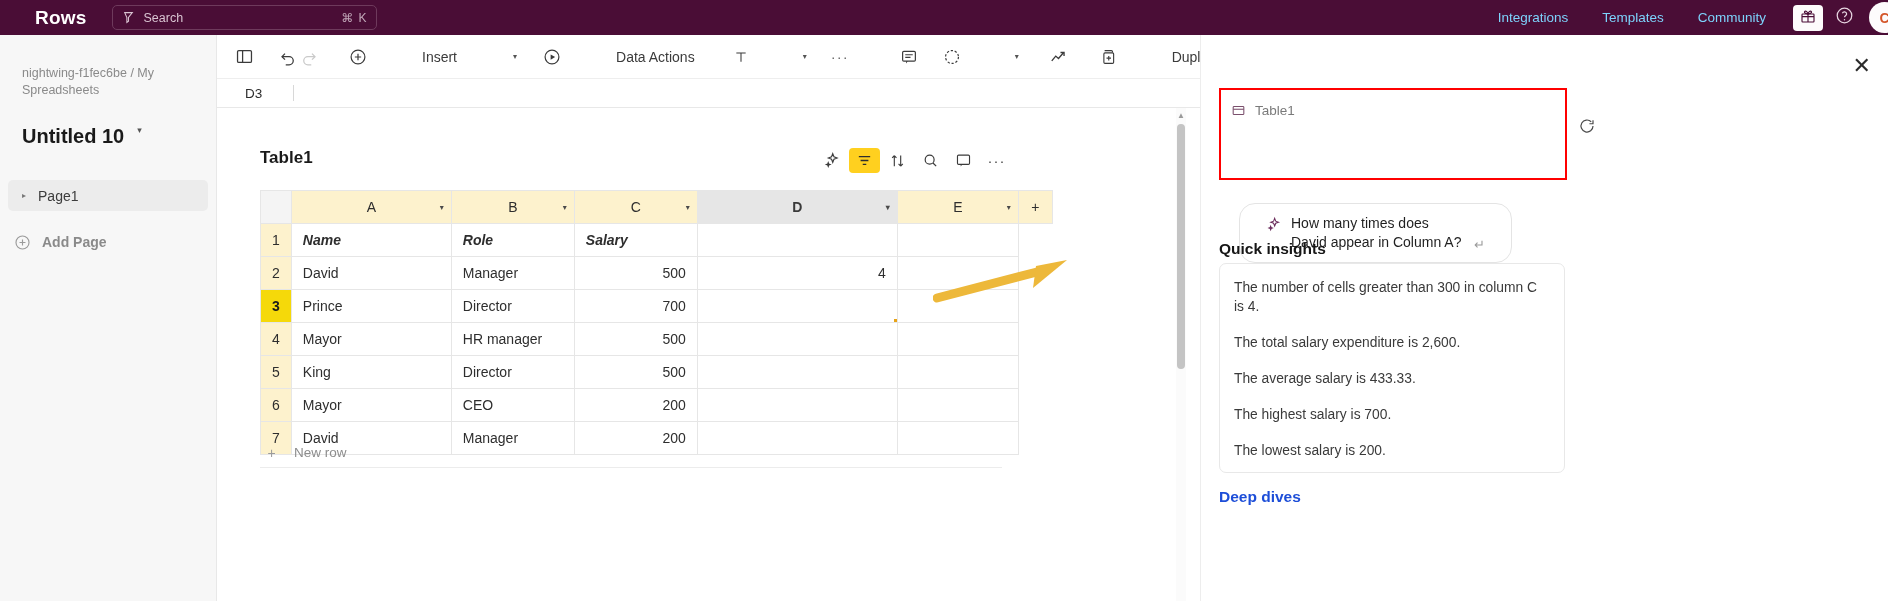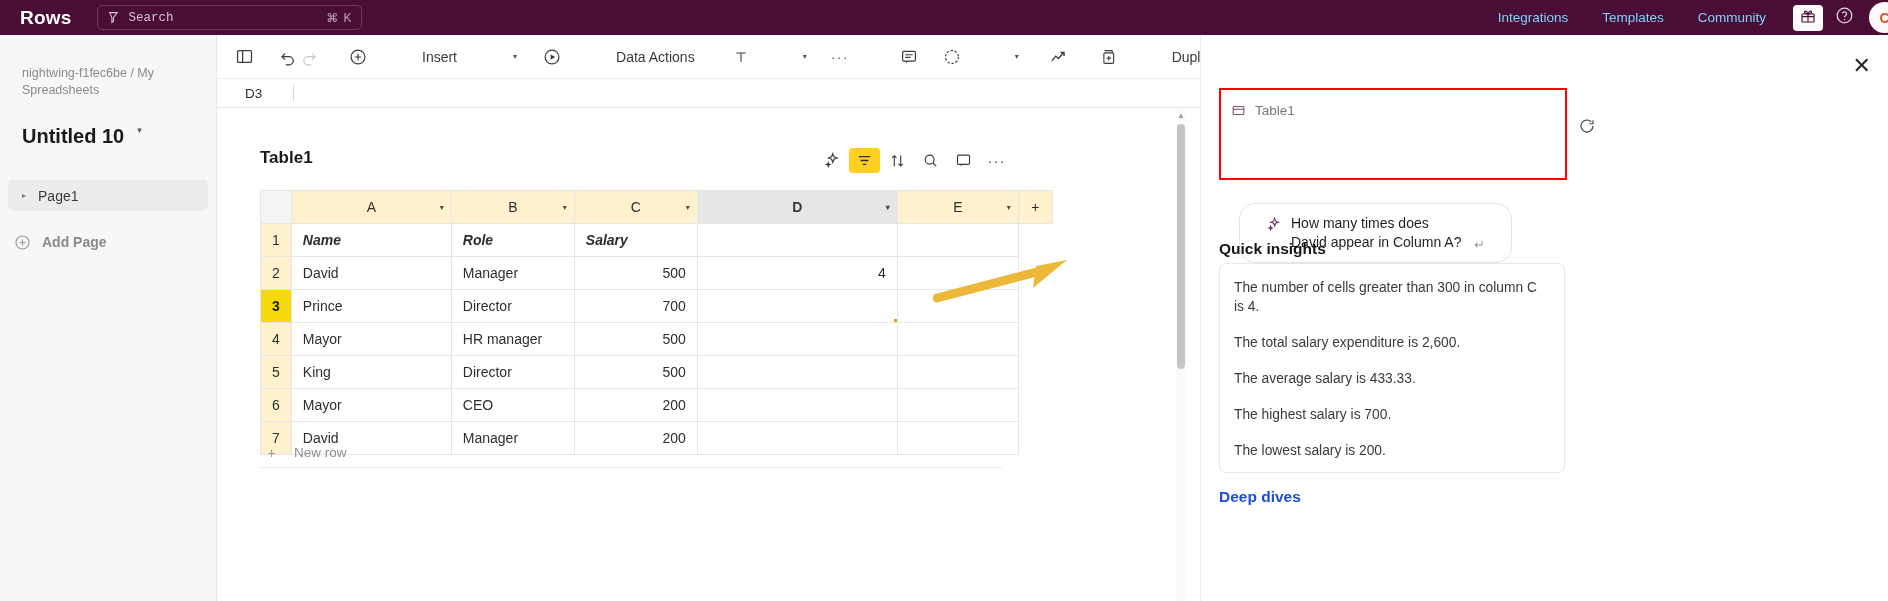--- a/index.html
+++ b/index.html
@@ -12,30 +12,30 @@
   body { position: relative; }
 
   
   .topbar {
     position: absolute; top: 0; left: 0; width: 1888px; height: 35px;
     background: #4a0d36; display: flex; align-items: center;
     z-index: 40;
   }
   .brand {
     color: #fff; font-weight: bold; font-size: 19px;
-    margin-left: 20px; letter-spacing: .2px;
+    margin-left: 35px; letter-spacing: .2px;
   }
   .searchbox {
     margin-left: 26px; width: 265px; height: 25px;
     border: 1px solid #6e3a5c; border-radius: 5px;
     display: flex; align-items: center; padding: 0 9px;
     color: #d9c4d2; font-size: 12.5px;
   }
   .searchbox .sicon { margin-right: 8px; display:flex; }
-  .searchbox .slabel { flex: 1; font-family: Liberation Mono, monospace; }
+  .searchbox .slabel { flex: 1; }
   .searchbox .skbd { font-size: 12px; color: #c2a8b9; letter-spacing: 1px; }
 
   .topnav { margin-left: auto; display: flex; align-items: center; }
   .topnav a {
     color: #7dd3fc; font-size: 13.5px; text-decoration: none;
     margin: 0 17px; white-space: nowrap;
   }
   .giftbtn {
     width: 30px; height: 26px; background: #fdfbfc; border-radius: 4px;
     display: flex; align-items: center; justify-content: center;

